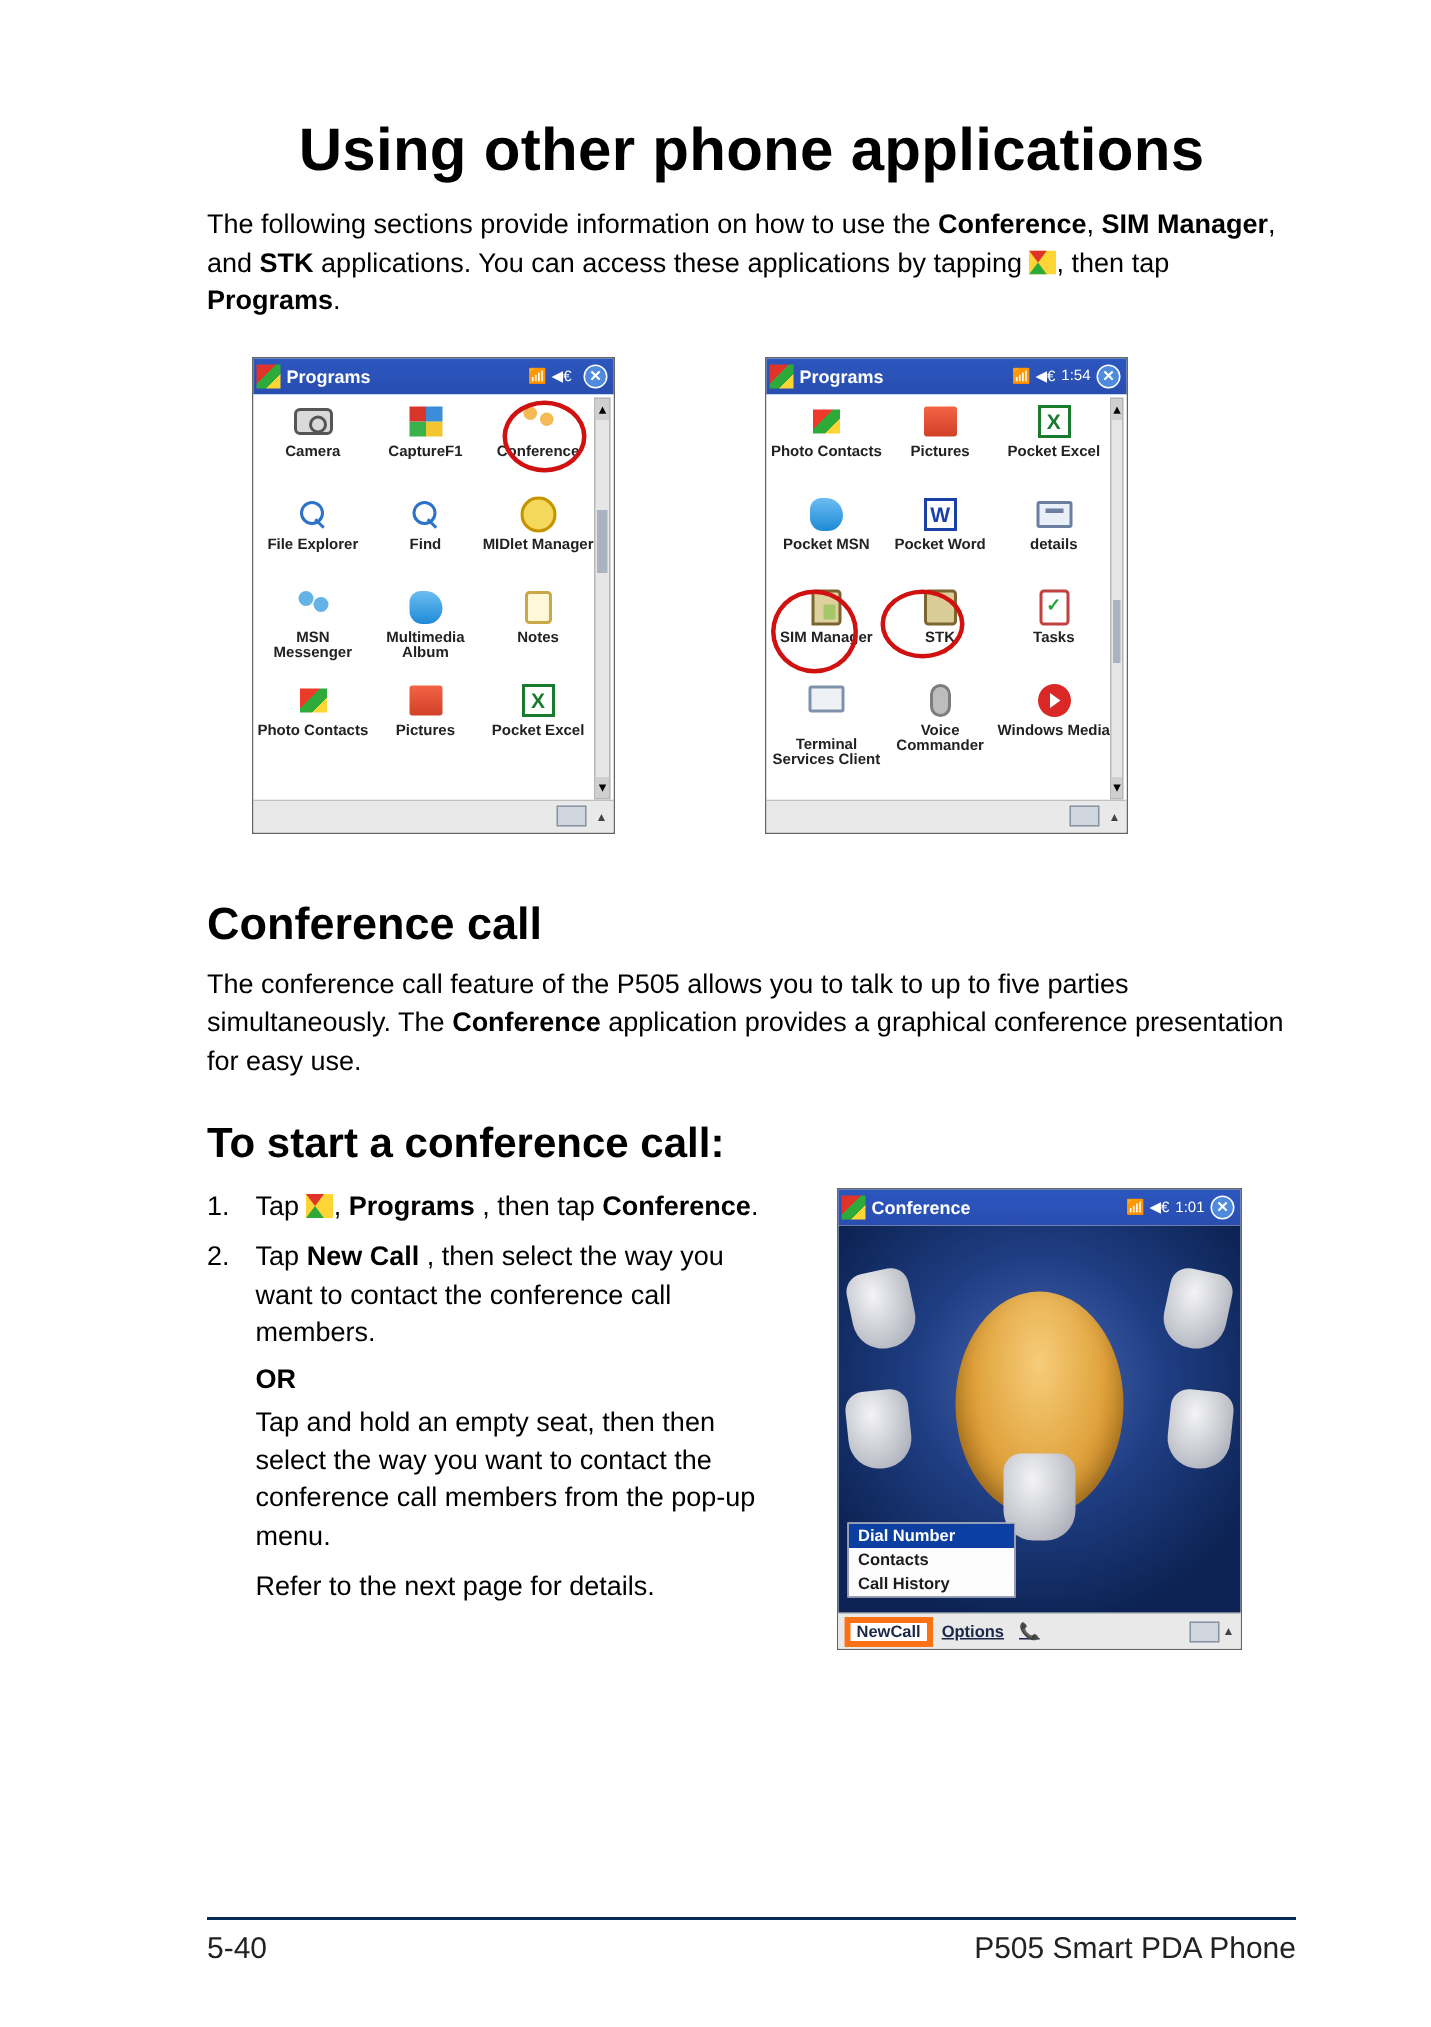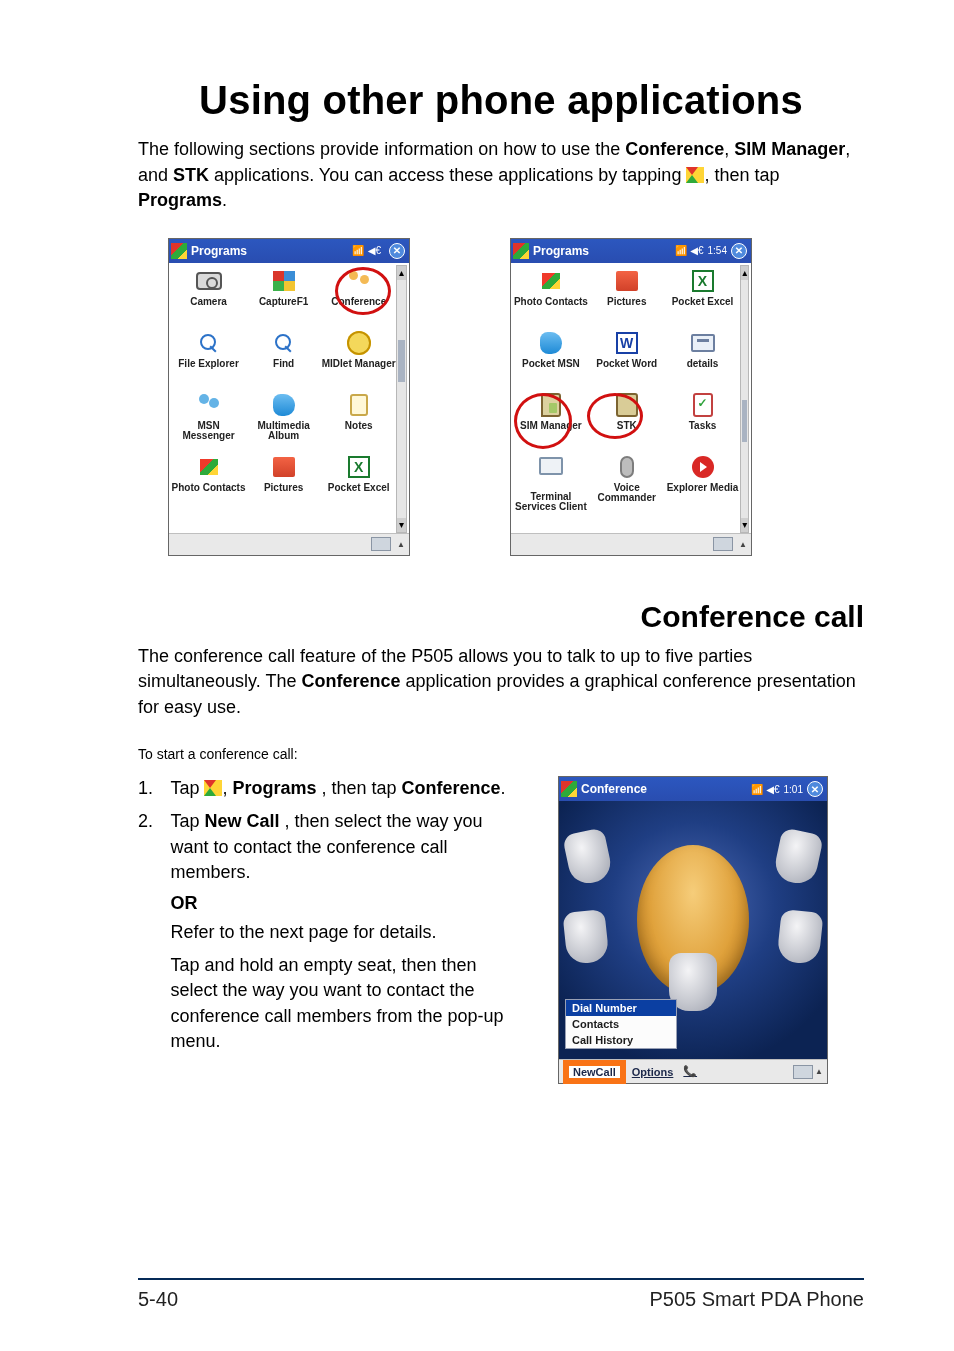--- a/index.html
+++ b/index.html
@@ -128,30 +128,29 @@
     pointer-events:none;
   }
   .ring.a1 { width:56px; height:48px; top:4px; left:166px; }
   .ring.b1 { width:58px; height:56px; top:130px; left:3px; }
   .ring.b2 { width:56px; height:46px; top:130px; left:76px; }
 
   .h2 {
     font-size: 30px;
     font-weight: 900;
     margin: 12px 0 10px 0;
-    text-align: right;
   }
   .p {
     font-size: 18px;
     line-height: 1.42;
     margin: 0 0 14px 0;
   }
   .h3 {
-    font-size: 14px;
-    font-weight: 400;
+    font-size: 28px;
+    font-weight: 700;
     margin: 12px 0 14px 0;
   }
 
   .two-col {
     display:flex; gap:40px;
   }
   .steps { flex: 1 1 auto; max-width: 380px; }
   .step { font-size:18px; line-height:1.4; margin: 0 0 8px 0; padding-left: 1.8em; position:relative; }
   .step .num { position:absolute; left:0; top:0; }
   .or { font-weight:900; margin: 6px 0 6px 1.8em; font-size:18px; }
@@ -188,21 +187,21 @@
     font-size:11px;
   }
   .popup .sel { background:#0b3fa2; color:#fff; font-weight:bold; padding:2px 6px; }
   .popup .itm { padding:2px 6px; font-weight:bold; color:#1b1b1b; }
 
   .conf-bottom {
     height:24px; background:#e9e9e9; border-top:1px solid #bfbfbf;
     display:flex; align-items:center; gap:2px; padding:0 4px; font-size:11px; font-weight:bold; color:#1b2749;
   }
   .conf-bottom .cmd { padding:0 4px;text-decoration:underline; }
-  .conf-bottom .sel-cmd { border:6px solid #f97316; padding:0 4px; background:#fff; }
+  .conf-bottom .sel-cmd { border:4px solid #f97316; padding:0 4px; background:#fff; }
   .conf-bottom .spacer { flex:1; }
   .conf-bottom .kb-icon { width:20px; height:14px; }
 
   .footer {
     margin-top:auto;
     border-top: 2px solid #052a57;
     padding-top: 8px;
     display:flex; justify-content:space-between;
     font-size: 20px;
     color:#222;
@@ -442,21 +441,21 @@
           <div class="app">
               <div class="app-icon">
                 <div class="ic-mic"></div>
               </div>
               <div class="app-label">Voice Commander</div>
             </div>
           <div class="app">
               <div class="app-icon">
                 <div class="ic-play"></div>
               </div>
-              <div class="app-label">Explorer Media</div>
+              <div class="app-label">Windows Media</div>
             </div>
         </div>
         <div class="pda-scroll">
           <div class="arrow">▴</div>
           <div class="bar-track">
               <div class="bar-thumb" style="top:120px"></div>
             </div>
           <div class="arrow">▾</div>
         </div>
         <div class="ring b1"></div>
@@ -501,24 +500,24 @@
       <p class="step">
         <span class="num">2.</span>
         <span>Tap </span>
         <span class="bold">New Call</span>
         <span>, then select the way you want to contact the conference call members.</span>
       </p>
 
       <p class="or">OR</p>
 
       <p class="step" style="padding-left:1.8em">
-        <span>Refer to the next page for details.</span>
+        <span>Tap and hold an empty seat, then then select the way you want to contact the conference call members from the pop-up menu.</span>
       </p>
       <p class="step" style="padding-left:1.8em">
-        <span>Tap and hold an empty seat, then then select the way you want to contact the conference call members from the pop-up menu.</span>
+        <span>Refer to the next page for details.</span>
       </p>
     </div>
 
     <div class="pda conf" style="width:270px">
       <div class="pda-titlebar">
         <span class="pda-flag"></span>
         <span class="pda-title">Conference</span>
         <span class="pda-spacer"></span>
         <span class="pda-signal">📶 ◀€</span>
         <span class="pda-time">1:01</span>

